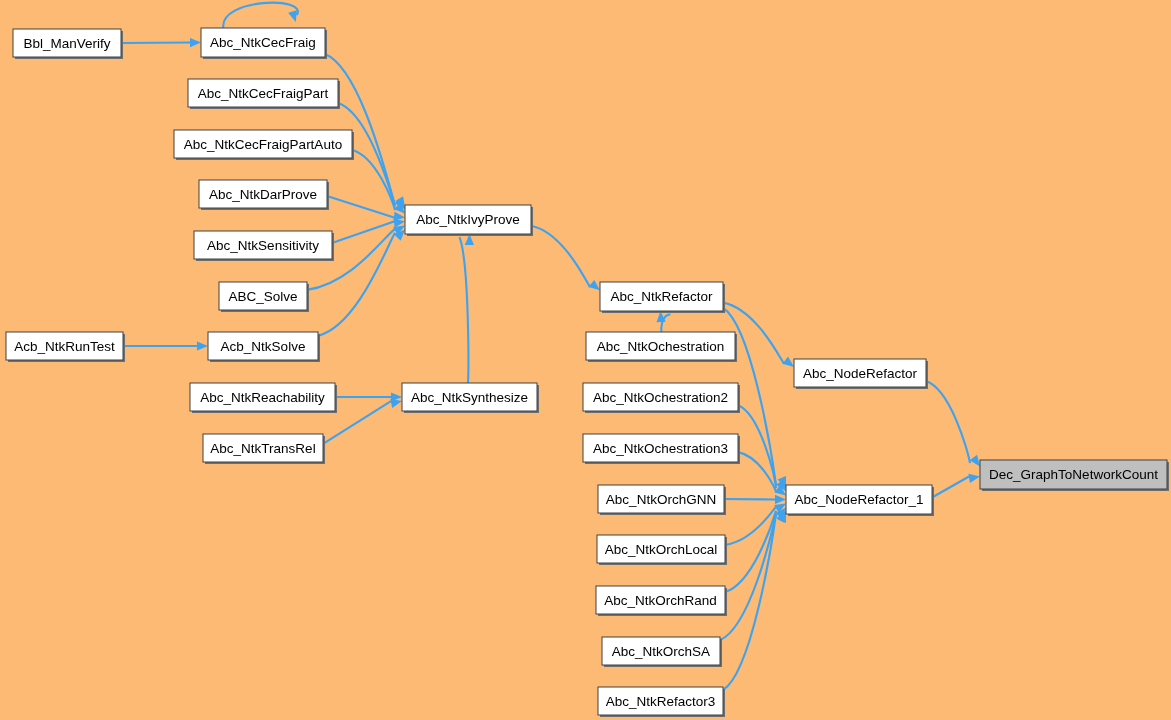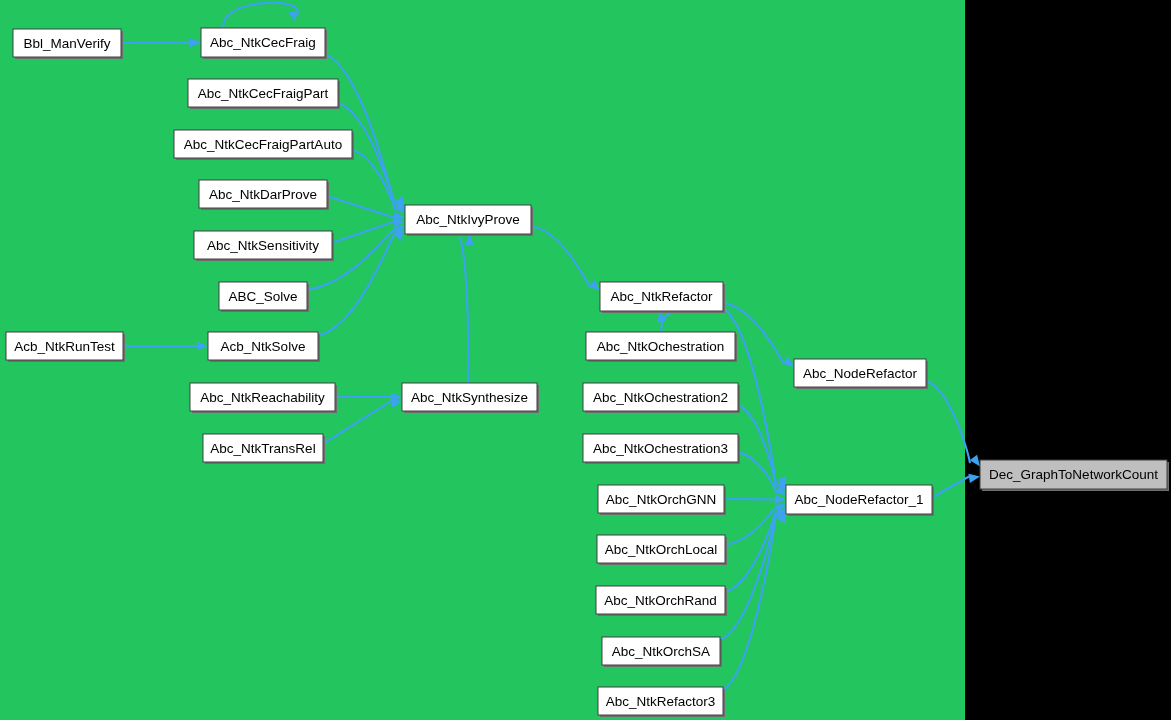--- a/index.html
+++ b/index.html
@@ -8,23 +8,23 @@
     background: #000000;
   }
   body {
     width: 1171px;
     height: 720px;
     overflow: hidden;
     font-family: "Liberation Sans", sans-serif;
   }
   #graph-root {
     position: relative;
-    width: 965px;
+    width: 1171px;
     height: 720px;
-    background: #22c55e;
+    background: #fdba74;
   }
   svg#callgraph {
     display: block;
     width: 1171px;
     height: 720px;
   }
   .node-box {
     fill: #ffffff;
     stroke: #404040;
     stroke-width: 1;

